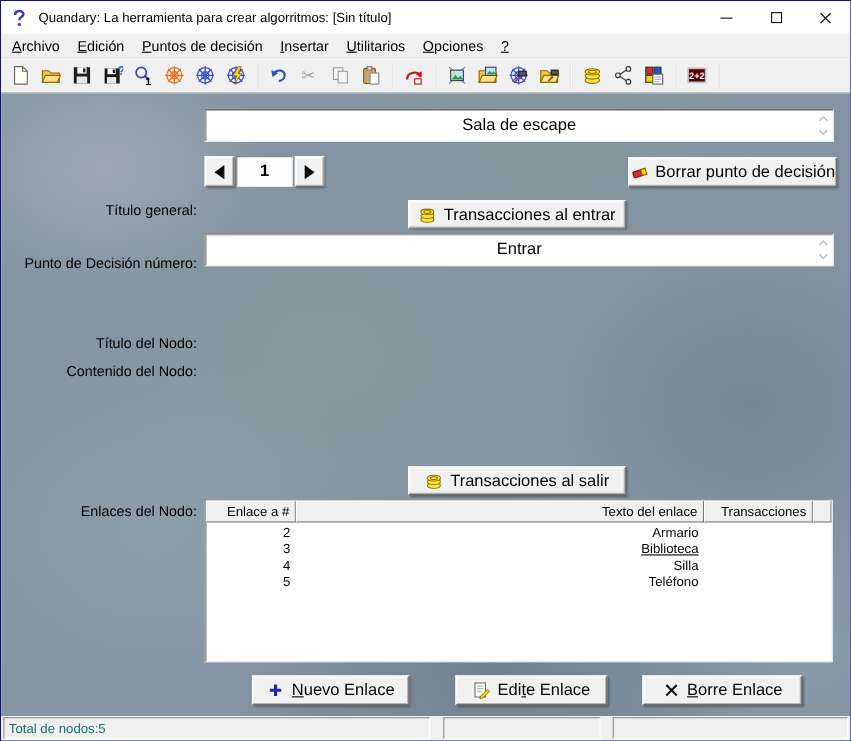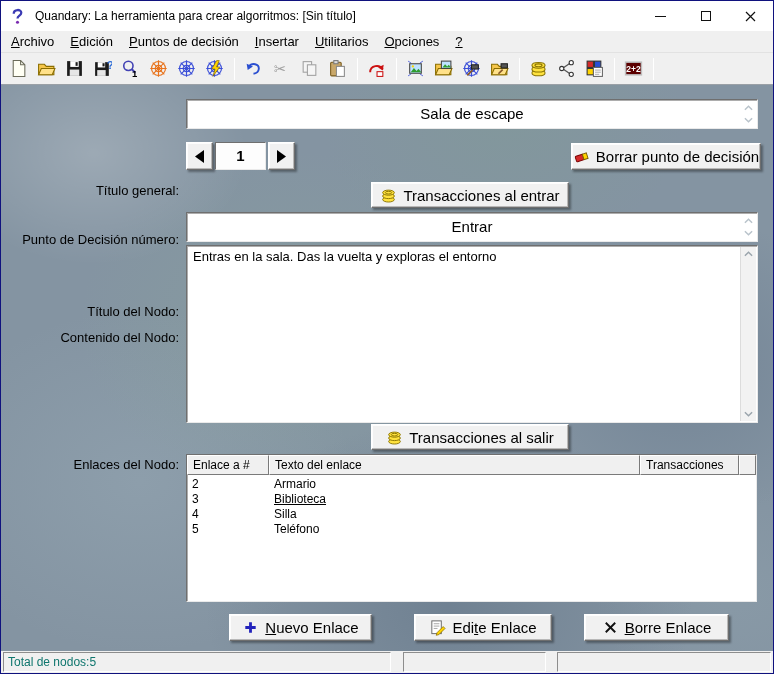--- a/index.html
+++ b/index.html
@@ -52,21 +52,21 @@
   .btn3d svg{width:17px;height:17px;margin-right:6px;flex:0 0 auto;}
   .btn3d u{text-decoration:underline;}
   .spin-btn{font-size:0;}
   .spin-btn svg{margin:0;width:13px;height:15px;}
   #spin-value{font-weight:bold;font-size:15px;text-align:center;line-height:26px;background:#fdfdfd;}
   
   #node-content-box{padding:3px 22px 3px 6px;font-size:13px;color:#000;line-height:16px;text-align:left;}
   .vscroll{position:absolute;top:1px;right:1px;width:16px;bottom:1px;background:#f2f2f2;border-left:1px solid #dcdcdc;display:flex;flex-direction:column;justify-content:space-between;align-items:center;padding:3px 0;}
   .vscroll svg{width:9px;height:7px;}
   
-  #links-table{overflow:hidden;background:#fff;}
+  #links-table{overflow:hidden;background:#fff;text-align:right;}
   #links-header{display:flex;height:20px;}
   .th{background:#f0f0f0;border:1px solid;border-color:#ffffff #7a7a7a #7a7a7a #ffffff;font-size:12px;padding:2px 5px;color:#000;white-space:nowrap;overflow:hidden;}
   .tr{display:flex;height:15px;font-size:12px;color:#000;}
   .td{padding:0 5px;white-space:nowrap;overflow:hidden;}
   
   #statusbar{left:0;top:650px;width:772px;height:23px;background:#f0f0f0;}
   .status-panel{position:absolute;top:1px;height:20px;background:#f0f0f0;border:1px solid;border-color:#8d8d8d #ffffff #ffffff #8d8d8d;font-size:12px;color:#0f766e;padding:2px 4px;white-space:nowrap;overflow:hidden;}
 </style>
 </head>
 <body>
@@ -327,31 +327,20 @@
         <svg viewBox="0 0 10 7">
             <path d="M1 6l4-4 4 4" fill="none" stroke="#b9c3cb" stroke-width="1.6"></path>
           </svg>
         <svg viewBox="0 0 10 7">
             <path d="M1 1l4 4 4-4" fill="none" stroke="#b9c3cb" stroke-width="1.6"></path>
           </svg>
       </div>
     </div>
 
     <div class="abs form-label" style="top:245px;">Contenido del Nodo:</div>
-    <div class="abs sunken" style="left:185px;top:160px;width:572px;height:178px;">
-      <div id="node-content-box">Entras en la sala. Das la vuelta y exploras el entorno</div>
-      <div class="vscroll">
-        <svg viewBox="0 0 10 7">
-            <path d="M1 6l4-4 4 4" fill="none" stroke="#9aa4ac" stroke-width="1.6"></path>
-          </svg>
-        <svg viewBox="0 0 10 7">
-            <path d="M1 1l4 4 4-4" fill="none" stroke="#9aa4ac" stroke-width="1.6"></path>
-          </svg>
-      </div>
-    </div>
 
     <div class="abs btn3d" style="left:370px;top:339px;width:198px;height:26px;"><svg viewBox="0 0 18 18">
           <ellipse cx="9" cy="13.2" rx="6.2" ry="2.7" fill="#ffe23e" stroke="#8a7400"></ellipse>
           <ellipse cx="9" cy="9.6" rx="6.2" ry="2.7" fill="#ffe23e" stroke="#8a7400"></ellipse>
           <ellipse cx="9" cy="6" rx="6.2" ry="2.7" fill="#ffe23e" stroke="#8a7400"></ellipse>
           <ellipse cx="9" cy="6" rx="3.4" ry="1.4" fill="none" stroke="#8a7400"></ellipse>
         </svg>Transacciones al salir</div>
 
     <div class="abs form-label" style="top:372px;">Enlaces del Nodo:</div>
     <div id="links-table" class="abs sunken" style="left:185px;top:369px;width:571px;height:148px;">

